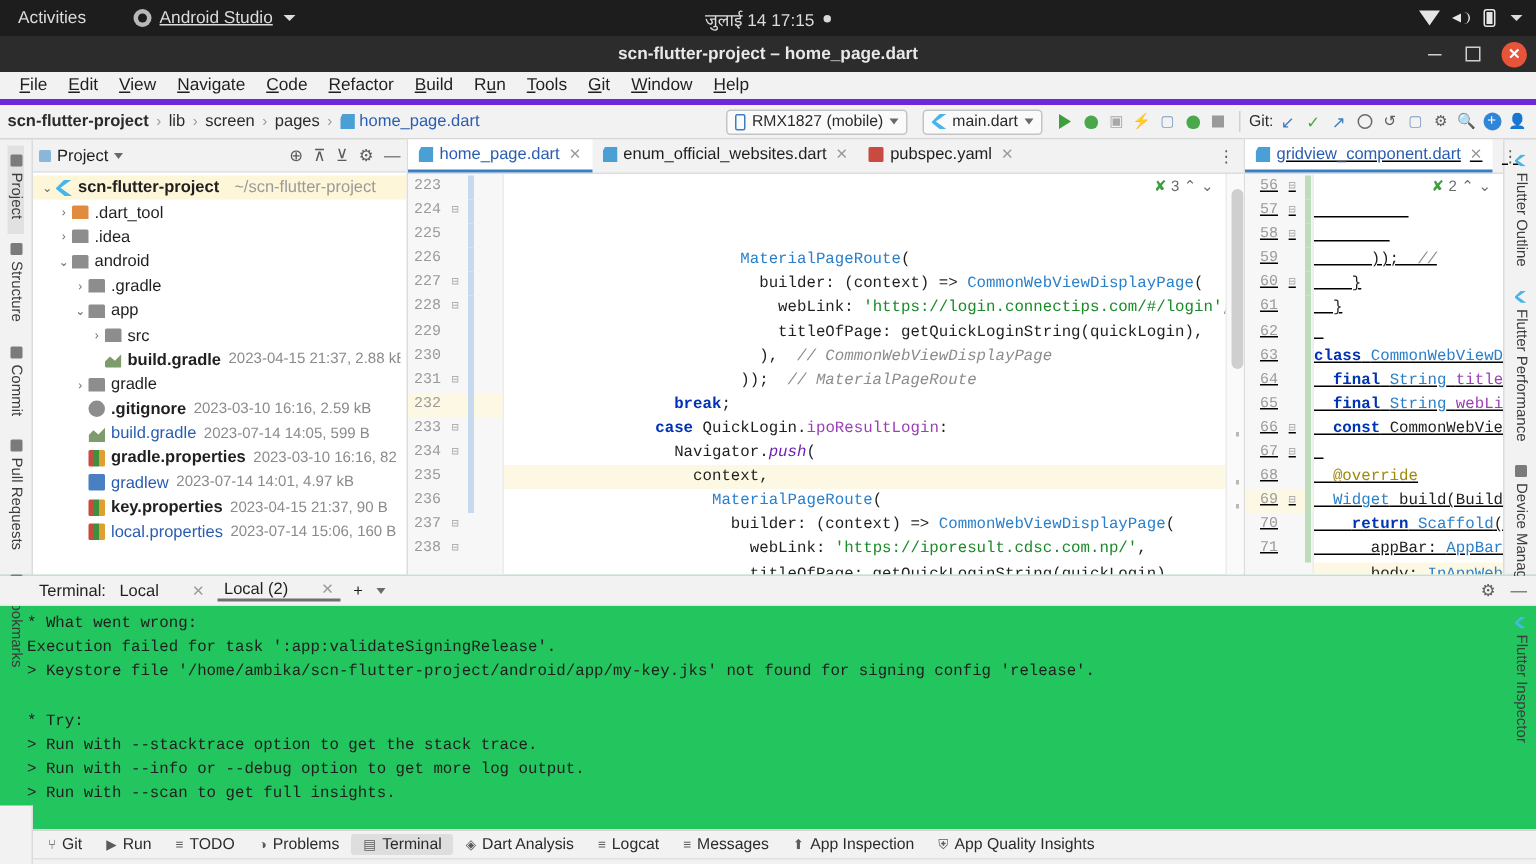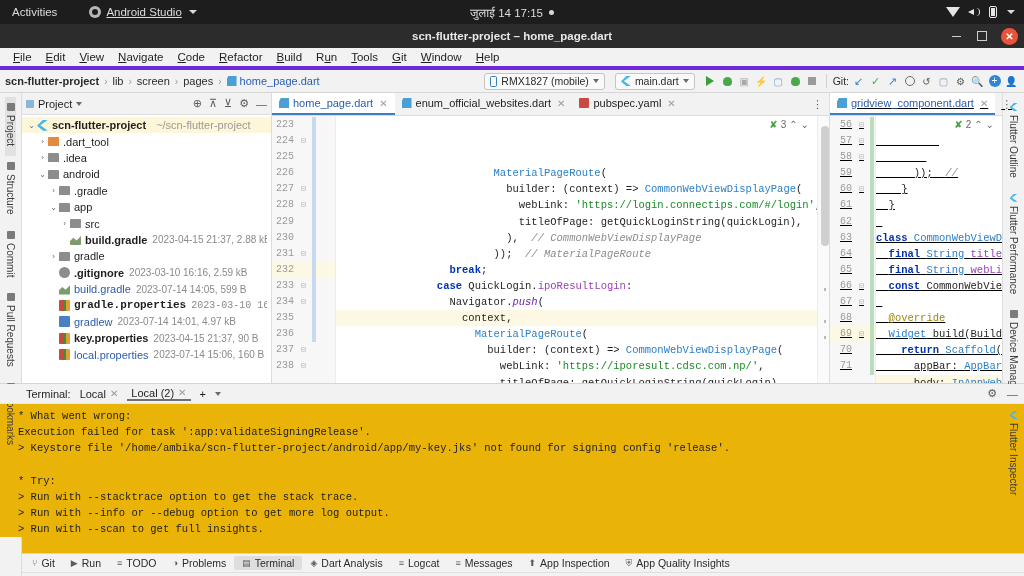--- a/index.html
+++ b/index.html
@@ -240,28 +240,28 @@
   }
   .badge-chk { color: #3d9e3d; font-size: 10px; }
   .scroll-marks { width: 12px; background: #fafafa; border-left: 1px solid #ececec;
                   position: relative; flex: 0 0 12px; }
   .mark { position: absolute; right: 3px; width: 2px; height: 3px; background: #b8b8b8; }
   .code-scrollbar { position: absolute; right: 0; width: 8px; background: #cfcfcf;
                     border-radius: 4px; }
 
   
   .terminal {
-    height: 170px; background: #eab308; border-top: 1px solid #d6d6d6;
+    height: 170px; background: #22c55e; border-top: 1px solid #d6d6d6;
     display: flex; flex-direction: column;
   }
   .term-head {
     height: 20px; background: #f2f2f2; border-bottom: 1px solid #e6e6e6;
     display: flex; align-items: center; font-size: 11px; padding: 0 6px; gap: 5px; color: #1f1f1f;
   }
-  .term-tab { display: flex; gap: 4px; padding: 0 4px; }
+  .term-tab { display: flex; gap: 22px; padding: 0 4px; }
   .term-tab.active { border-bottom: 2px solid #707070; font-weight: normal; }
   .term-tab .x { color: #9a9a9a; font-size: 10px; }
   .term-head-right { margin-left: auto; display: flex; align-items: center; gap: 10px; color: #5b5b5b; }
   .term-body {
     flex: 1; font-family: "Liberation Mono", monospace; font-size: 10.5px;
     line-height: 16.2px; color: #1f1f1f; padding: 4px 8px 0 18px; white-space: pre; overflow: hidden;
   }
 
   
   .toolbar-bottom {
@@ -481,21 +481,21 @@
           <span class="ficon git"></span>
           <span class="tname b">.gitignore</span>
           <span class="tmeta">2023-03-10 16:16, 2.59 kB</span>
         </div>
         <div class="trow" style="padding-left: 26px;">
           <span class="twist"></span>
           <span class="ficon gradle"></span>
           <span class="tname blue">build.gradle</span>
           <span class="tmeta">2023-07-14 14:05, 599 B</span>
         </div>
-        <div class="trow" style="padding-left: 26px; font-family: Liberation Mono, monospace;">
+        <div class="trow" style="padding-left: 26px;">
           <span class="twist"></span>
           <span class="ficon props"></span>
           <span class="tname b">gradle.properties</span>
           <span class="tmeta">2023-03-10 16:16, 82</span>
         </div>
         <div class="trow" style="padding-left: 26px;">
           <span class="twist"></span>
           <span class="ficon sh"></span>
           <span class="tname blue">gradlew</span>
           <span class="tmeta">2023-07-14 14:01, 4.97 kB</span>

